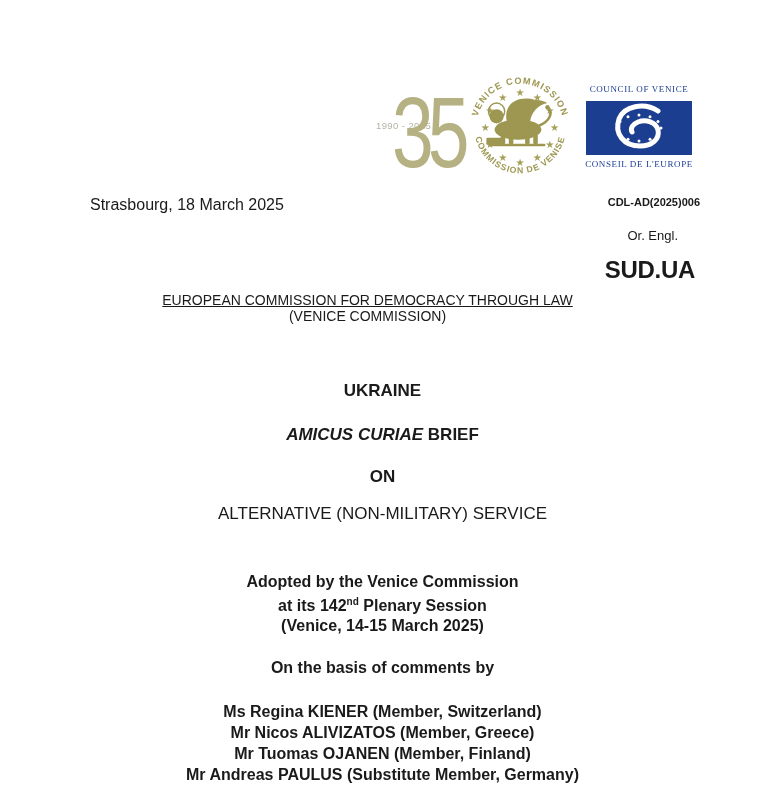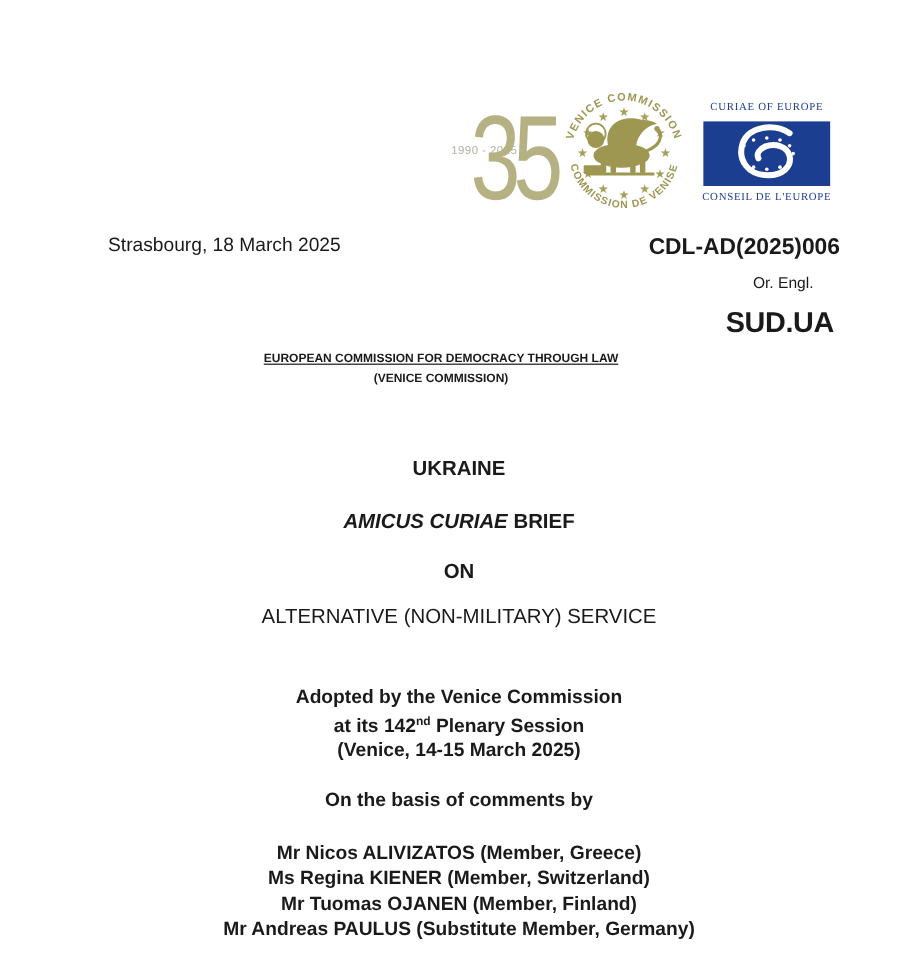--- a/index.html
+++ b/index.html
@@ -18,26 +18,26 @@
   }
   .seal{position:absolute;left:464px;top:68px;}
   .coe{position:absolute;left:584px;top:84px;width:110px;text-align:center;}
   .coe .coe-txt{
     font-family:"Liberation Serif",serif;font-size:9px;color:#1b3e91;
     letter-spacing:.6px;white-space:nowrap;line-height:11px;
   }
   .coe svg{display:block;margin:6px auto 4px auto;}
   
   .place-date{position:absolute;left:90px;top:196px;font-size:16px;}
-  .doc-ref{position:absolute;right:65px;top:196px;font-size:19px;font-weight:bold;}
+  .doc-ref{position:absolute;right:65px;top:196px;font-size:11px;font-weight:bold;}
   .lang{position:absolute;right:87px;top:228px;font-size:13px;}
   .watermark{position:absolute;right:70px;top:256px;font-size:24px;font-weight:bold;letter-spacing:-.3px;}
   
   .center{position:absolute;left:0;right:0;text-align:center;}
-  .title-block{top:292px;right:30px;font-size:10px;font-weight:bold;line-height:16px;}
+  .title-block{top:292px;right:30px;font-size:14px;font-weight:normal;line-height:16px;}
   .title-block .u{text-decoration:underline;}
   .h-country{top:381px;font-size:17px;font-weight:bold;}
   .h-brief{top:425px;font-size:17px;font-weight:bold;}
   .h-brief .it{font-style:italic;}
   .h-on{top:467px;font-size:17px;font-weight:bold;}
   .h-topic{top:504px;font-size:17px;font-weight:normal;}
   .adoption{top:572px;font-size:16px;font-weight:bold;line-height:20px;}
   .adoption sup{font-size:10px;}
   .basis{top:659px;font-size:16px;font-weight:bold;}
   .authors{top:701px;font-size:16px;font-weight:bold;line-height:21px;}
@@ -88,21 +88,21 @@
       <ellipse cx="53" cy="60" rx="23" ry="10"></ellipse>
       <rect x="22" y="68" width="15" height="7" rx="1"></rect>
       <rect x="24" y="74" width="56" height="2.5" rx="1"></rect>
       <circle cx="32" cy="47" r="7"></circle>
       <path d="M74,56 C84,52 88,44 82,38" stroke="#9e9752" stroke-width="2.5" fill="none" stroke-linecap="round"></path>
       <circle cx="82" cy="38" r="2.2"></circle>
     </g>
   </svg>
 
   <div class="coe">
-    <div class="coe-txt">CURIAE OF EUROPE</div>
+    <div class="coe-txt">COUNCIL OF VENICE</div>
     <svg width="106" height="54" viewBox="0 0 106 54">
       <rect x="0" y="0" width="106" height="54" fill="#1b3e91"></rect>
       <path d="M 72,10 C 58,1 38,5 33,18 C 28,33 38,45 54,45 C 66,45 74,38 72,29 C 70,21 60,18 52,21 C 47,23 44,27 46,31" fill="none" stroke="#ffffff" stroke-width="5" stroke-linecap="round"></path>
       <g fill="#ffffff">
         <circle cx="75" cy="27" r="1.5"></circle>
           <circle cx="72" cy="33.5" r="1.5"></circle>
         <circle cx="64" cy="38.3" r="1.5"></circle>
           <circle cx="53" cy="40" r="1.5"></circle>
         <circle cx="42" cy="38.3" r="1.5"></circle>
           <circle cx="34" cy="33.5" r="1.5"></circle>
@@ -133,19 +133,19 @@
   <div class="center h-topic">ALTERNATIVE (NON-MILITARY) SERVICE</div>
 
   <div class="center adoption">
     <div>Adopted by the Venice Commission</div>
     <div><span>at its 142</span><sup>nd</sup><span> Plenary Session</span></div>
     <div>(Venice, 14-15 March 2025)</div>
   </div>
 
   <div class="center basis">On the basis of comments by</div>
   <div class="center authors">
+    <div>Ms Regina KIENER (Member, Switzerland)</div>
     <div>Mr Nicos ALIVIZATOS (Member, Greece)</div>
-    <div>Ms Regina KIENER (Member, Switzerland)</div>
     <div>Mr Tuomas OJANEN (Member, Finland)</div>
     <div>Mr Andreas PAULUS (Substitute Member, Germany)</div>
   </div>
 
 </div>
 
 </body></html>

